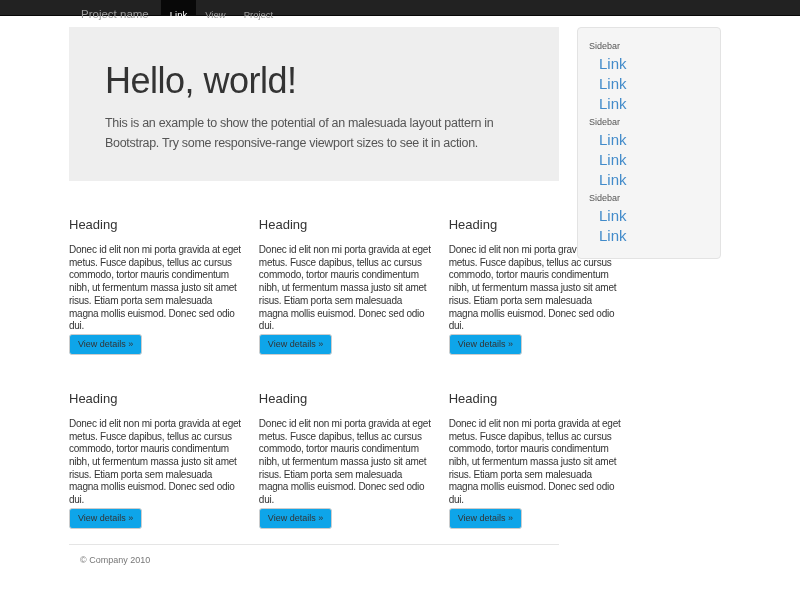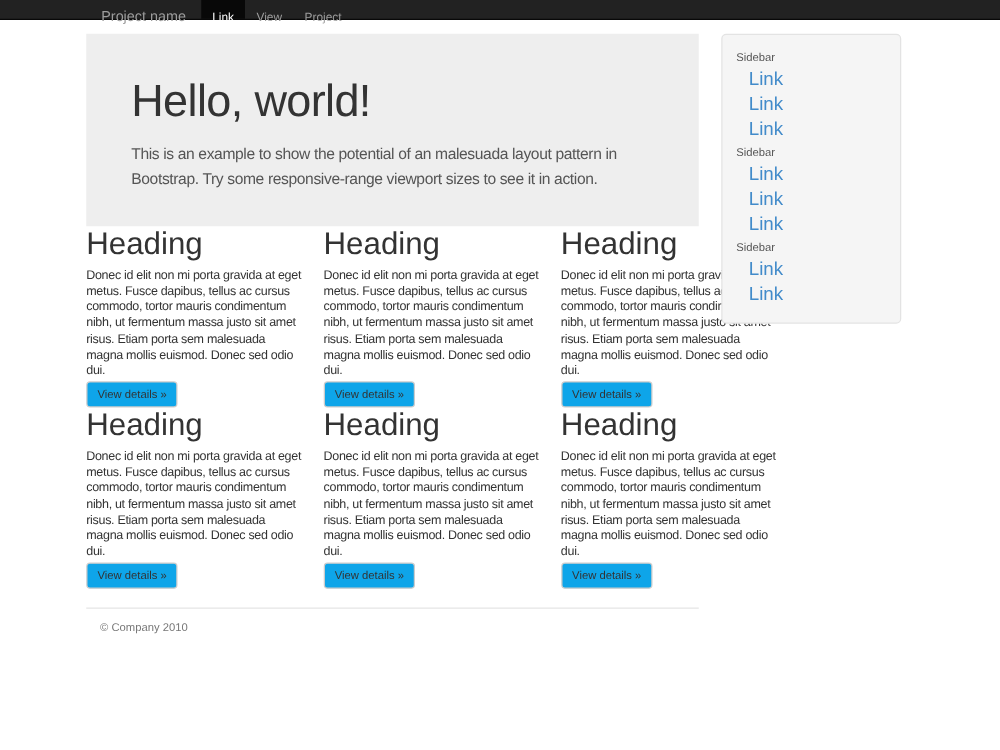--- a/index.html
+++ b/index.html
@@ -79,24 +79,24 @@
     white-space: pre;
   }
 
   
   .cards-row {
     display: grid;
     grid-template-columns: repeat(3, 1fr);
     column-gap: 18px;
   }
   .card h2 {
-    font-size: 25px;
+    font-size: 13px;
     font-weight: normal;
     line-height: 21px;
-    margin-top: 4px;
+    margin-top: 33px;
     margin-bottom: 9px;
     color: #333;
   }
   .card p {
     font-size: 10px;
     letter-spacing: -0.25px;
     line-height: 12.7px;
     color: #333;
     white-space: pre;
   }

